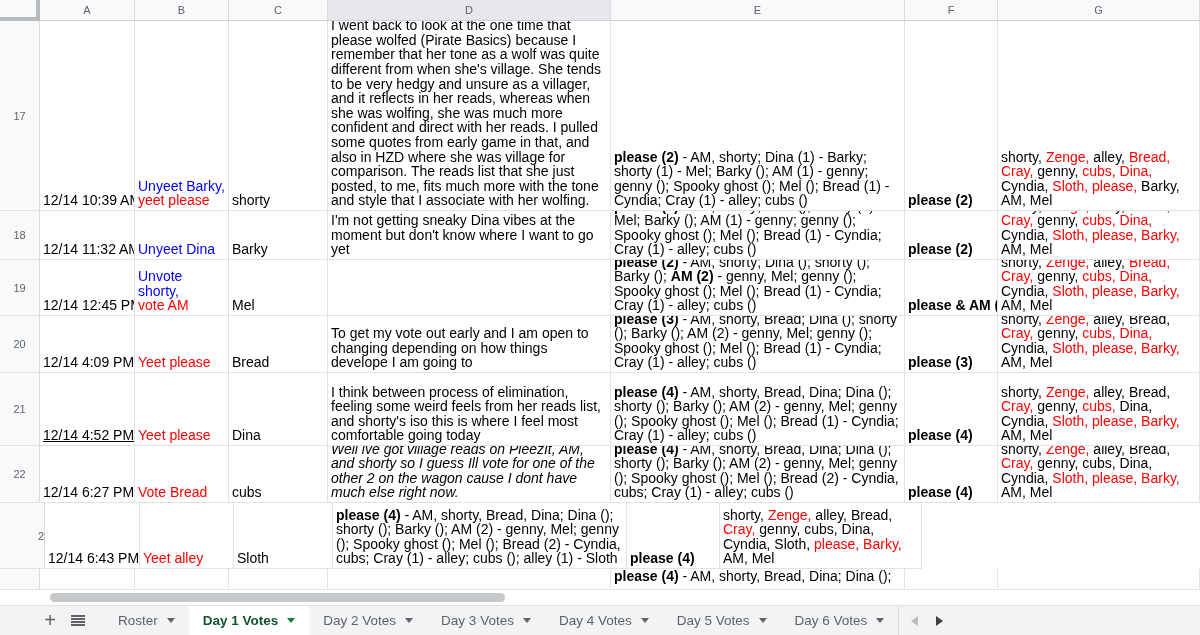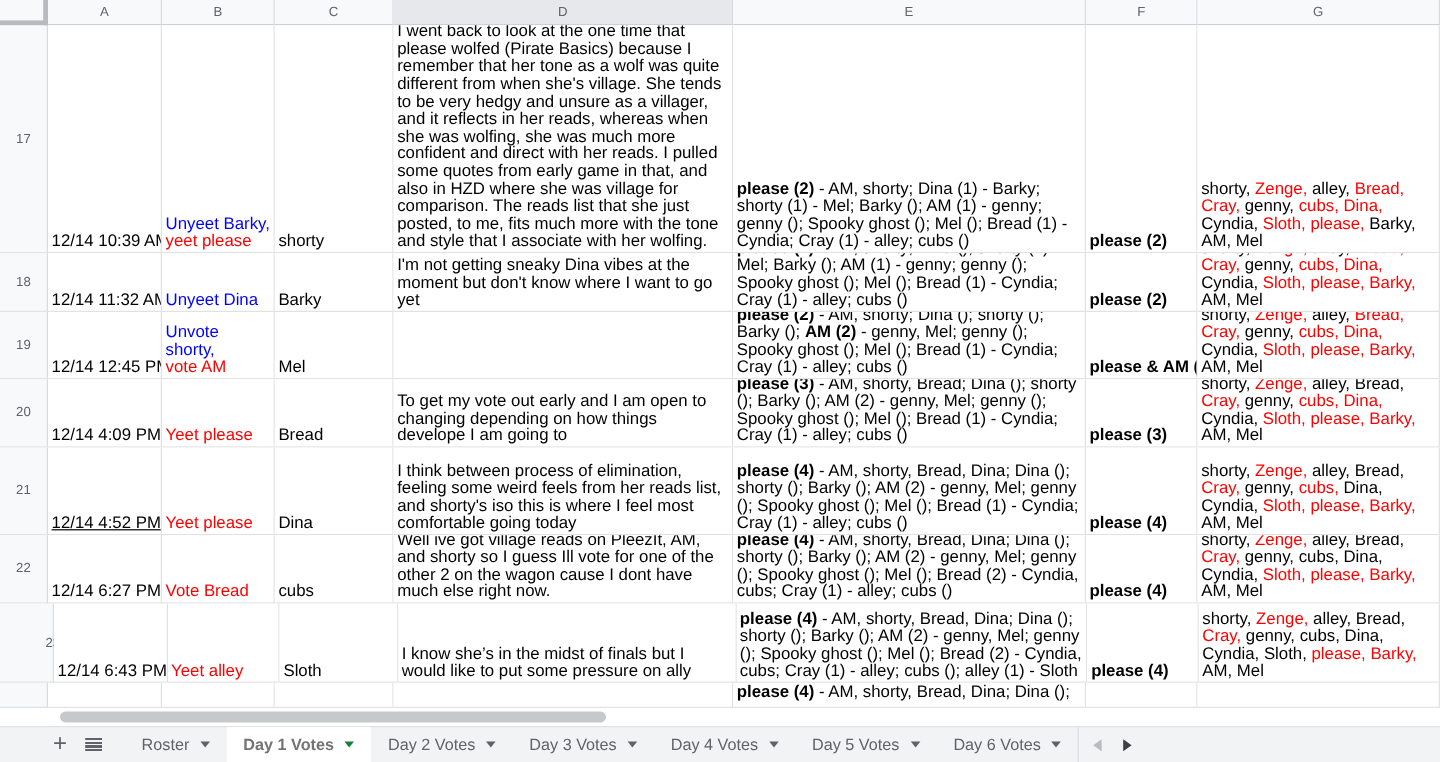--- a/index.html
+++ b/index.html
@@ -42,21 +42,21 @@
   #tabbar{width:1200px;height:30px;background:#f1f3f4;border-top:1px solid #e0e3e6;
         display:flex;align-items:stretch;}
   .tb-btn{border:none;background:transparent;width:28px;display:flex;align-items:center;
         justify-content:center;cursor:pointer;color:#5f6368;}
   .tb-btn:first-child{margin-left:36px;font-size:20px;font-weight:400;}
   .hamburger{width:14px;height:11px;
         background:repeating-linear-gradient(to bottom,#5f6368 0 2px,transparent 2px 3px);}
   #tabs{display:flex;margin-left:12px;}
   .tab{display:flex;align-items:center;padding:0 14px;font-size:13.5px;font-weight:500;
         color:#5f6368;cursor:pointer;white-space:nowrap;}
-  .tab.active{background:#fff;color:#737373;font-weight:700;}
+  .tab.active{background:#fff;color:#14532d;font-weight:700;}
   .caret{width:0;height:0;border-left:4px solid transparent;border-right:4px solid transparent;
         border-top:5px solid #5f6368;margin-left:9px;}
   .tab.active .caret{border-top-color:#188038;}
   .tab-nav{display:flex;align-items:center;border-left:1px solid #dadce0;padding:0 12px;gap:18px;}
   .arrow{width:0;height:0;border-top:5px solid transparent;border-bottom:5px solid transparent;
         cursor:pointer;}
   .arrow.prev{border-right:7px solid #b9bcbf;}
   .arrow.next{border-left:7px solid #3c4043;}
 </style>
 </head>
@@ -212,21 +212,21 @@
           <div class="ct">12/14 6:27 PM</div>
         </div>
         <div class="cell col-b" style="width: 94px;">
           <div class="ct">
             <div class="c-red">Vote Bread</div>
           </div>
         </div>
         <div class="cell col-c" style="width: 99px;">
           <div class="ct">cubs</div>
         </div>
-        <div class="cell col-d" style="width: 283px;">
+        <div class="cell col-d" style="width: 283px; font-style: italic;">
           <div class="ct">Well ive got village reads on PleezIt, AM, and shorty so I guess Ill vote for one of the other 2 on the wagon cause I dont have much else right now.</div>
         </div>
         <div class="cell col-e" style="width: 294px;">
           <div class="ct"><b>please (4)</b><span> - AM, shorty, Bread, Dina; Dina (); shorty (); Barky (); AM (2) - genny, Mel; genny (); Spooky ghost (); Mel (); Bread (2) - Cyndia, cubs; Cray (1) - alley; cubs ()</span></div>
         </div>
         <div class="cell col-f" style="width: 93px;">
           <div class="ct">please (4)</div>
         </div>
         <div class="cell col-g" style="width: 202px;">
           <div class="ct"><span>shorty, </span><span class="c-red">Zenge, </span><span>alley, </span><span>Bread, </span><span class="c-red">Cray, </span><span>genny, </span><span>cubs, </span><span>Dina, </span><span>Cyndia, </span><span class="c-red">Sloth, </span><span class="c-red">please, </span><span class="c-red">Barky, </span><span>AM, </span><span>Mel</span></div>
@@ -237,23 +237,20 @@
         <div class="cell col-a" style="width: 95px;">
           <div class="ct">12/14 6:43 PM</div>
         </div>
         <div class="cell col-b" style="width: 94px;">
           <div class="ct">
             <div class="c-red">Yeet alley</div>
           </div>
         </div>
         <div class="cell col-c" style="width: 99px;">
           <div class="ct">Sloth</div>
-        </div>
-        <div class="cell col-d" style="width: 283px;">
-          <div class="ct">I know she’s in the midst of finals but I would like to put some pressure on ally</div>
         </div>
         <div class="cell col-e" style="width: 294px;">
           <div class="ct"><b>please (4)</b><span> - AM, shorty, Bread, Dina; Dina (); shorty (); Barky (); AM (2) - genny, Mel; genny (); Spooky ghost (); Mel (); Bread (2) - Cyndia, cubs; Cray (1) - alley; cubs (); alley (1) - Sloth</span></div>
         </div>
         <div class="cell col-f" style="width: 93px;">
           <div class="ct">please (4)</div>
         </div>
         <div class="cell col-g" style="width: 202px;">
           <div class="ct"><span>shorty, </span><span class="c-red">Zenge, </span><span>alley, </span><span>Bread, </span><span class="c-red">Cray, </span><span>genny, </span><span>cubs, </span><span>Dina, </span><span>Cyndia, </span><span>Sloth, </span><span class="c-red">please, </span><span class="c-red">Barky, </span><span>AM, </span><span>Mel</span></div>
         </div>

